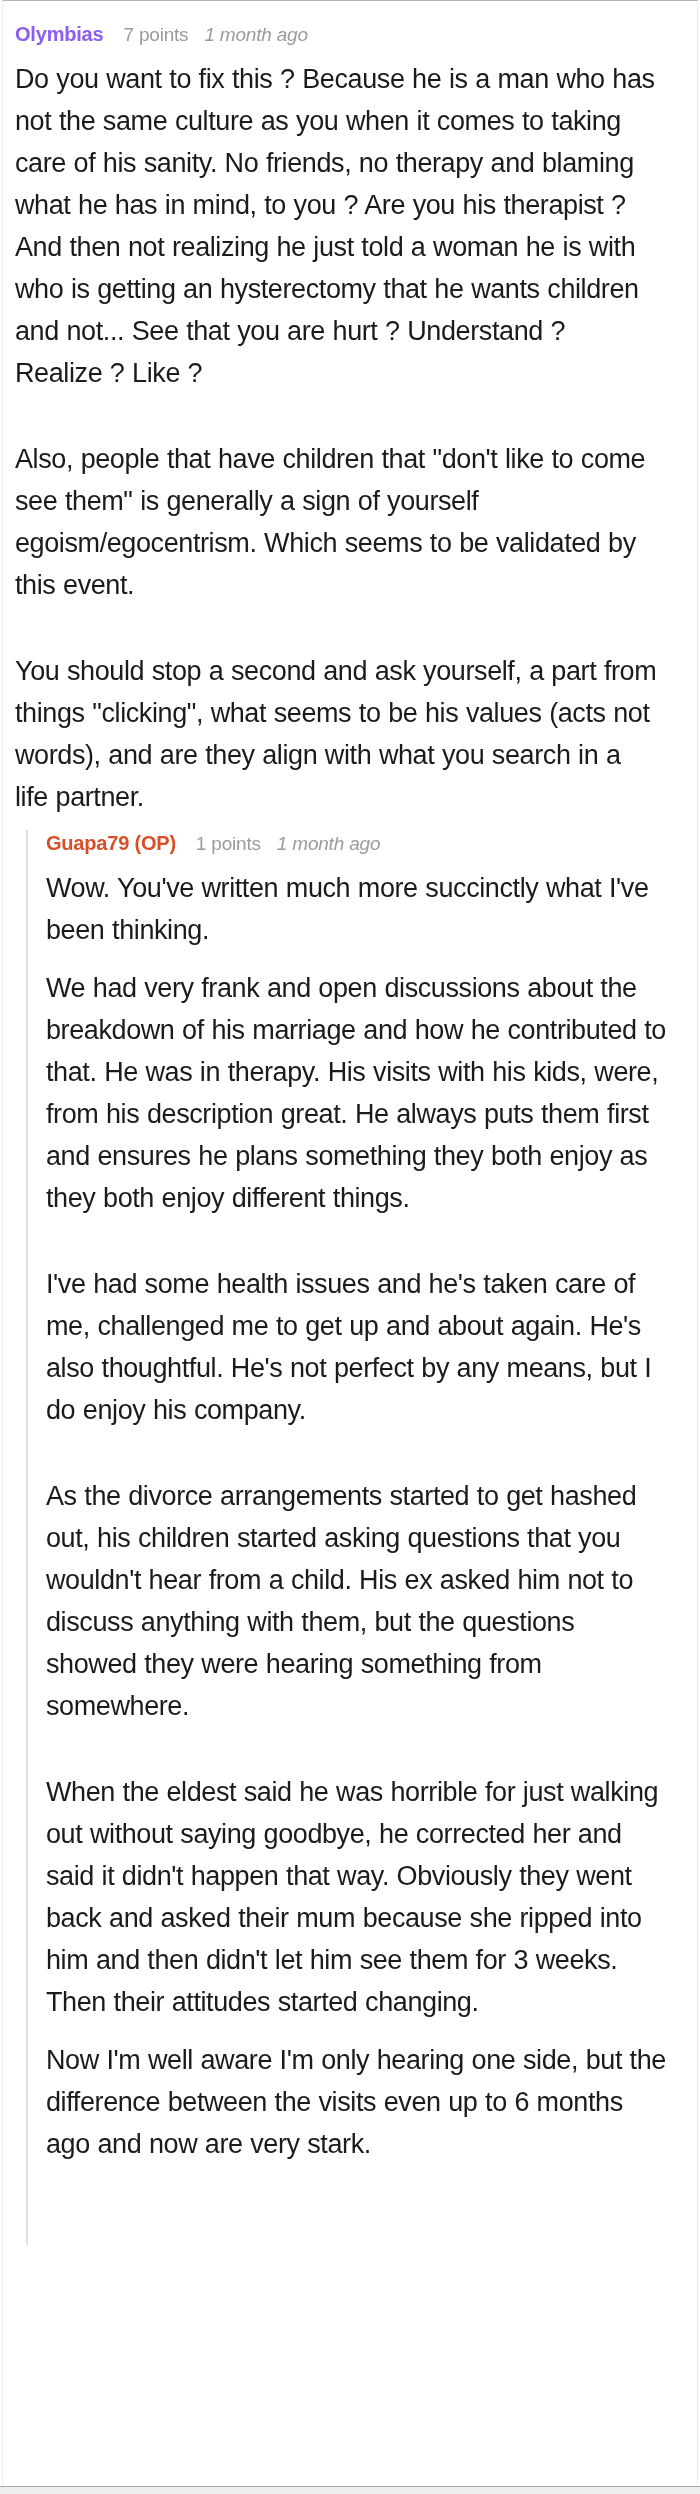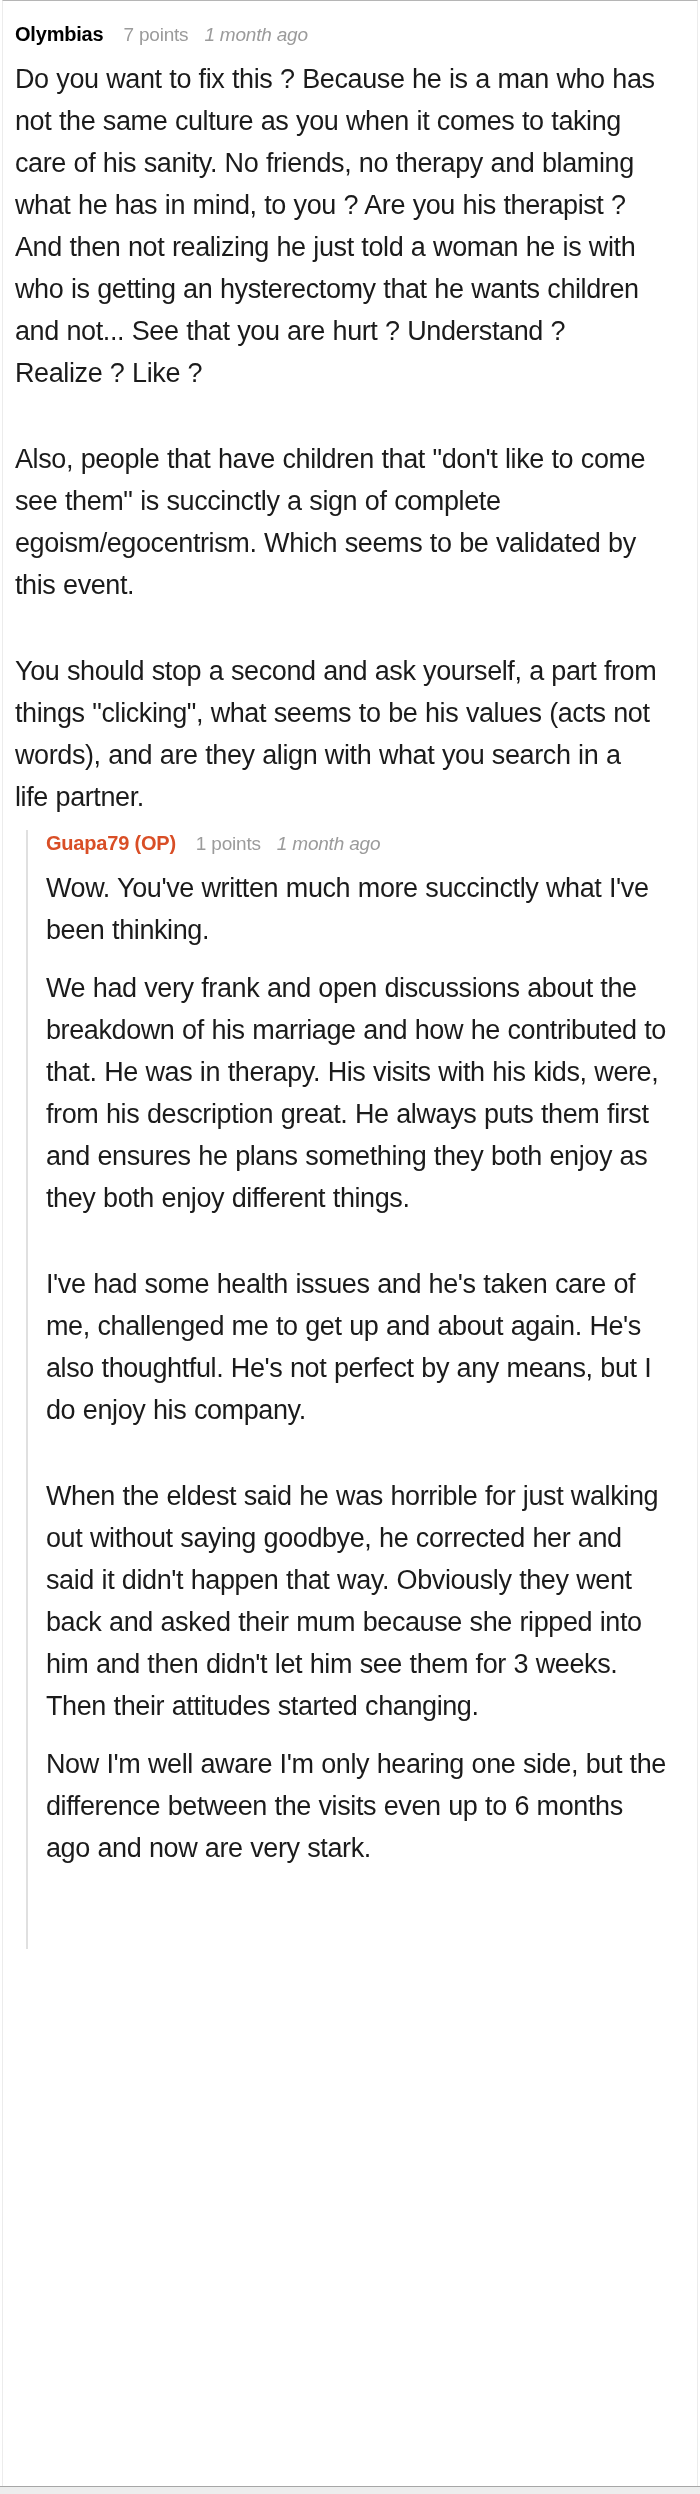--- a/index.html
+++ b/index.html
@@ -31,21 +31,21 @@
     display: flex;
     align-items: baseline;
     margin-bottom: 12px;
   }
   .username {
     font-weight: bold;
     font-size: 20px;
     text-decoration: none;
     letter-spacing: -0.2px;
   }
-  .username.user-blue { color: #000000; }
+  .username.user-blue { color: #8b5cf6; }
   .username.user-op { color: #d94e26; text-align: center; }
   .meta {
     color: #9b9b9b;
     font-size: 19px;
     letter-spacing: -0.2px;
   }
   .meta.points { margin-left: 20px; }
   .meta.age { margin-left: 16px; font-style: italic; }
   .comment-body p {
     margin: 0;
@@ -80,35 +80,36 @@
   <div class="card">
 
     <div class="comment comment-top">
       <div class="comment-header">
         <a href="#" class="username user-blue">Olymbias</a>
         <span class="meta points">7 points</span>
         <span class="meta age">1 month ago</span>
       </div>
       <div class="comment-body">
         <p>Do you want to fix this ? Because he is a man who has not the same culture as you when it comes to taking care of his sanity. No friends, no therapy and blaming what he has in mind, to you ? Are you his therapist ? And then not realizing he just told a woman he is with who is getting an hysterectomy that he wants children and not... See that you are hurt ? Understand ? Realize ? Like ?</p>
-        <p>Also, people that have children that "don't like to come see them" is succinctly a sign of complete egoism/egocentrism. Which seems to be validated by this event.</p>
+        <p>Also, people that have children that "don't like to come see them" is generally a sign of yourself egoism/egocentrism. Which seems to be validated by this event.</p>
         <p>You should stop a second and ask yourself, a part from things "clicking", what seems to be his values (acts not words), and are they align with what you search in a life partner.</p>
       </div>
     </div>
 
     <div class="comment comment-reply">
       <div class="comment-header">
         <a href="#" class="username user-op">Guapa79 (OP)</a>
         <span class="meta points">1 points</span>
         <span class="meta age">1 month ago</span>
       </div>
       <div class="comment-body">
         <p>Wow. You've written much more succinctly what I've been thinking.</p>
         <p class="flush">We had very frank and open discussions about the breakdown of his marriage and how he contributed to that. He was in therapy. His visits with his kids, were, from his description great. He always puts them first and ensures he plans something they both enjoy as they both enjoy different things.</p>
         <p>I've had some health issues and he's taken care of me, challenged me to get up and about again. He's also thoughtful. He's not perfect by any means, but I do enjoy his company.</p>
+        <p>As the divorce arrangements started to get hashed out, his children started asking questions that you wouldn't hear from a child. His ex asked him not to discuss anything with them, but the questions showed they were hearing something from somewhere.</p>
         <p>When the eldest said he was horrible for just walking out without saying goodbye, he corrected her and said it didn't happen that way. Obviously they went back and asked their mum because she ripped into him and then didn't let him see them for 3 weeks. Then their attitudes started changing.</p>
         <p class="flush">Now I'm well aware I'm only hearing one side, but the difference between the visits even up to 6 months ago and now are very stark.</p>
       </div>
     </div>
 
   </div>
   <div class="bottom-strip"></div>
 </div>
 
 </body></html>

